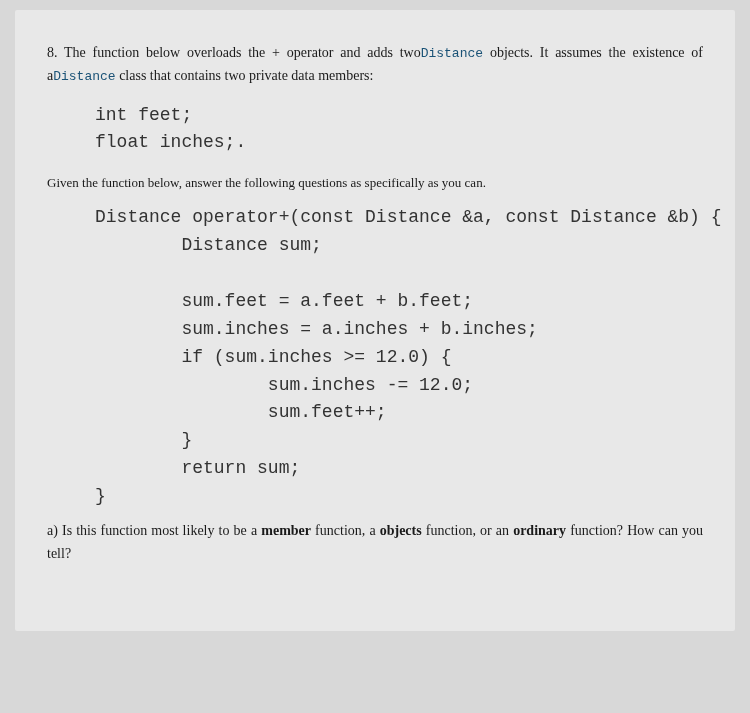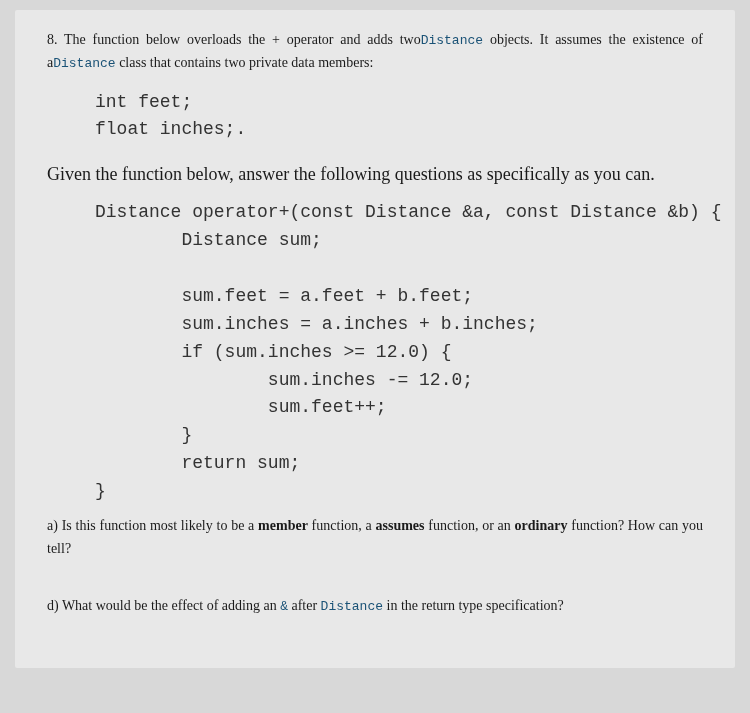--- a/index.html
+++ b/index.html
@@ -17,21 +17,21 @@
       min-height: 713px;
       display: flex;
       align-items: flex-start;
       justify-content: center;
       padding: 10px;
     }
 
     .page {
       background-color: #e8e8e8;
       width: 720px;
-      padding: 19px 32px 32px 32px;
+      padding: 32px 32px 32px 32px;
       border-radius: 2px;
     }
 
     .question-header {
       font-size: 14px;
       line-height: 1.6;
       margin-bottom: 14px;
       text-align: justify;
     }
 
@@ -45,21 +45,21 @@
     .code-block {
       font-family: 'Courier New', Courier, monospace;
       font-size: 18px;
       color: #333;
       line-height: 1.55;
       margin: 8px 0 8px 48px;
       white-space: pre;
     }
 
     .given-text {
-      font-size: 18px;
+      font-size: 13px;
       line-height: 1.6;
       margin-bottom: 10px;
       text-align: justify;
     }
 
     .sub-question {
       font-size: 14px;
       line-height: 1.65;
       margin-bottom: 18px;
       text-align: justify;
@@ -109,26 +109,23 @@
         sum.feet = a.feet + b.feet;
         sum.inches = a.inches + b.inches;
         if (sum.inches &gt;= 12.0) {
                 sum.inches -= 12.0;
                 sum.feet++;
         }
         return sum;
 }</div>
 
   <div class="sub-question">
-    <span class="sub-question-label">a) Is this function most likely to be a <span class="bold">member</span> function, a <span class="bold">assumes</span> function, or an <span class="bold">ordinary</span> function? How can you tell?</span>
+    <span class="sub-question-label">a) Is this function most likely to be a <span class="bold">member</span> function, a <span class="bold">objects</span> function, or an <span class="bold">ordinary</span> function? How can you tell?</span>
   </div>
 
   <div class="spacer"></div>
 
 
   <div class="spacer"></div>
 
 
-  <div class="sub-question">
-    d) What would be the effect of adding an <span class="code-inline">&amp;</span> after <span class="code-inline">Distance</span> in the return type specification?
-  </div>
 
 </div>
 
 </body></html>

